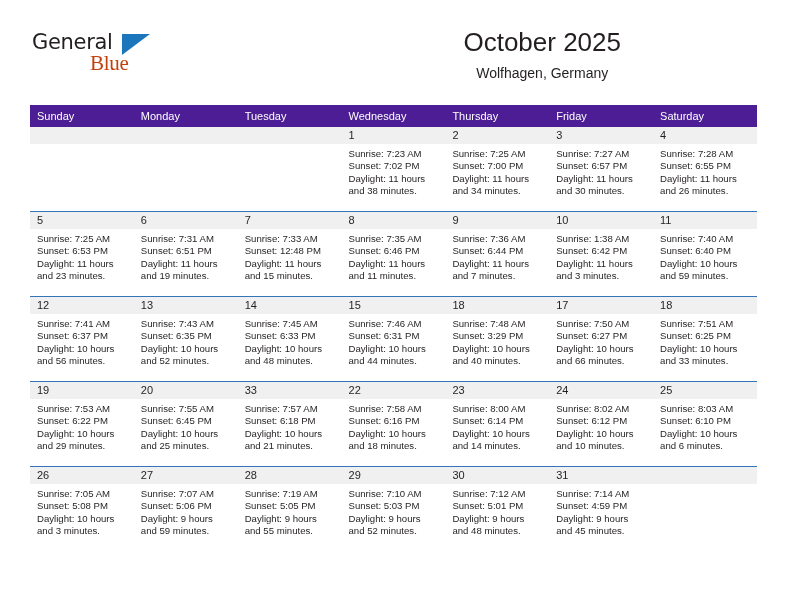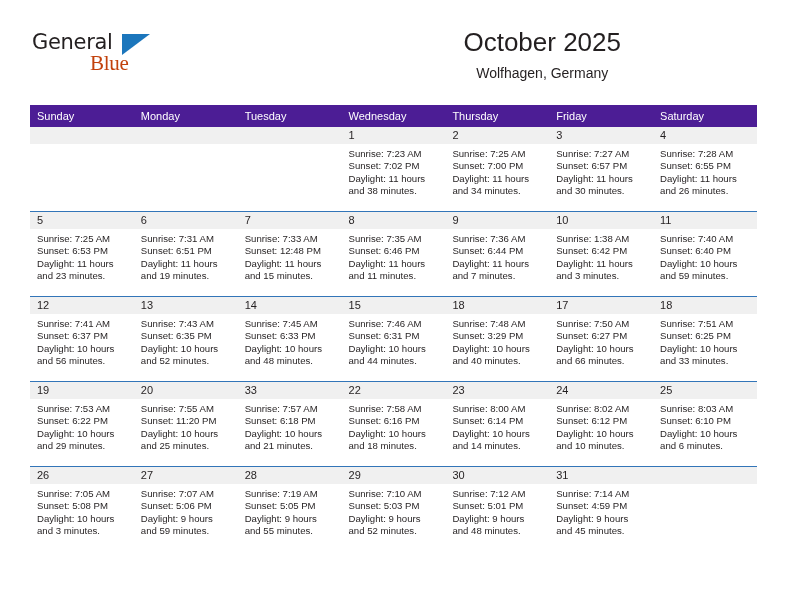--- a/index.html
+++ b/index.html
@@ -412,21 +412,21 @@
                 <div>Daylight: 10 hours</div>
                 <div>and 29 minutes.</div>
               </div>
             </div>
           </td>
           <td>
             <div class="cell">
               <div class="daynum-band">20</div>
               <div class="cell-body">
                 <div>Sunrise: 7:55 AM</div>
-                <div>Sunset: 11:20 PM</div>
+                <div>Sunset: 6:45 PM</div>
                 <div>Daylight: 10 hours</div>
                 <div>and 25 minutes.</div>
               </div>
             </div>
           </td>
           <td>
             <div class="cell">
               <div class="daynum-band">33</div>
               <div class="cell-body">
                 <div>Sunrise: 7:57 AM</div>

